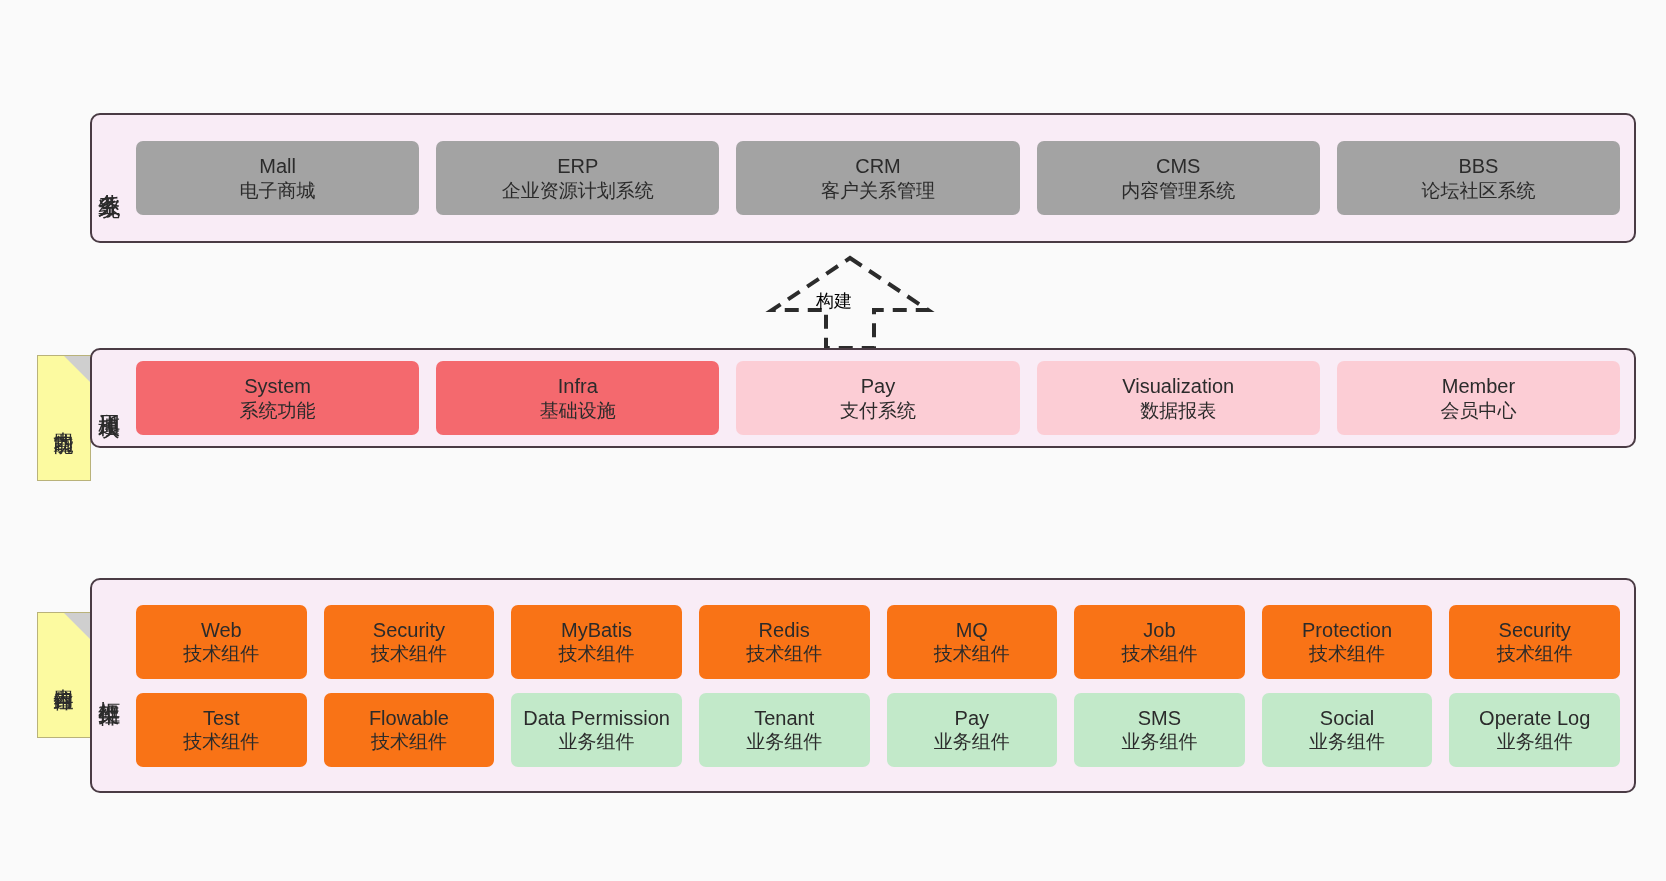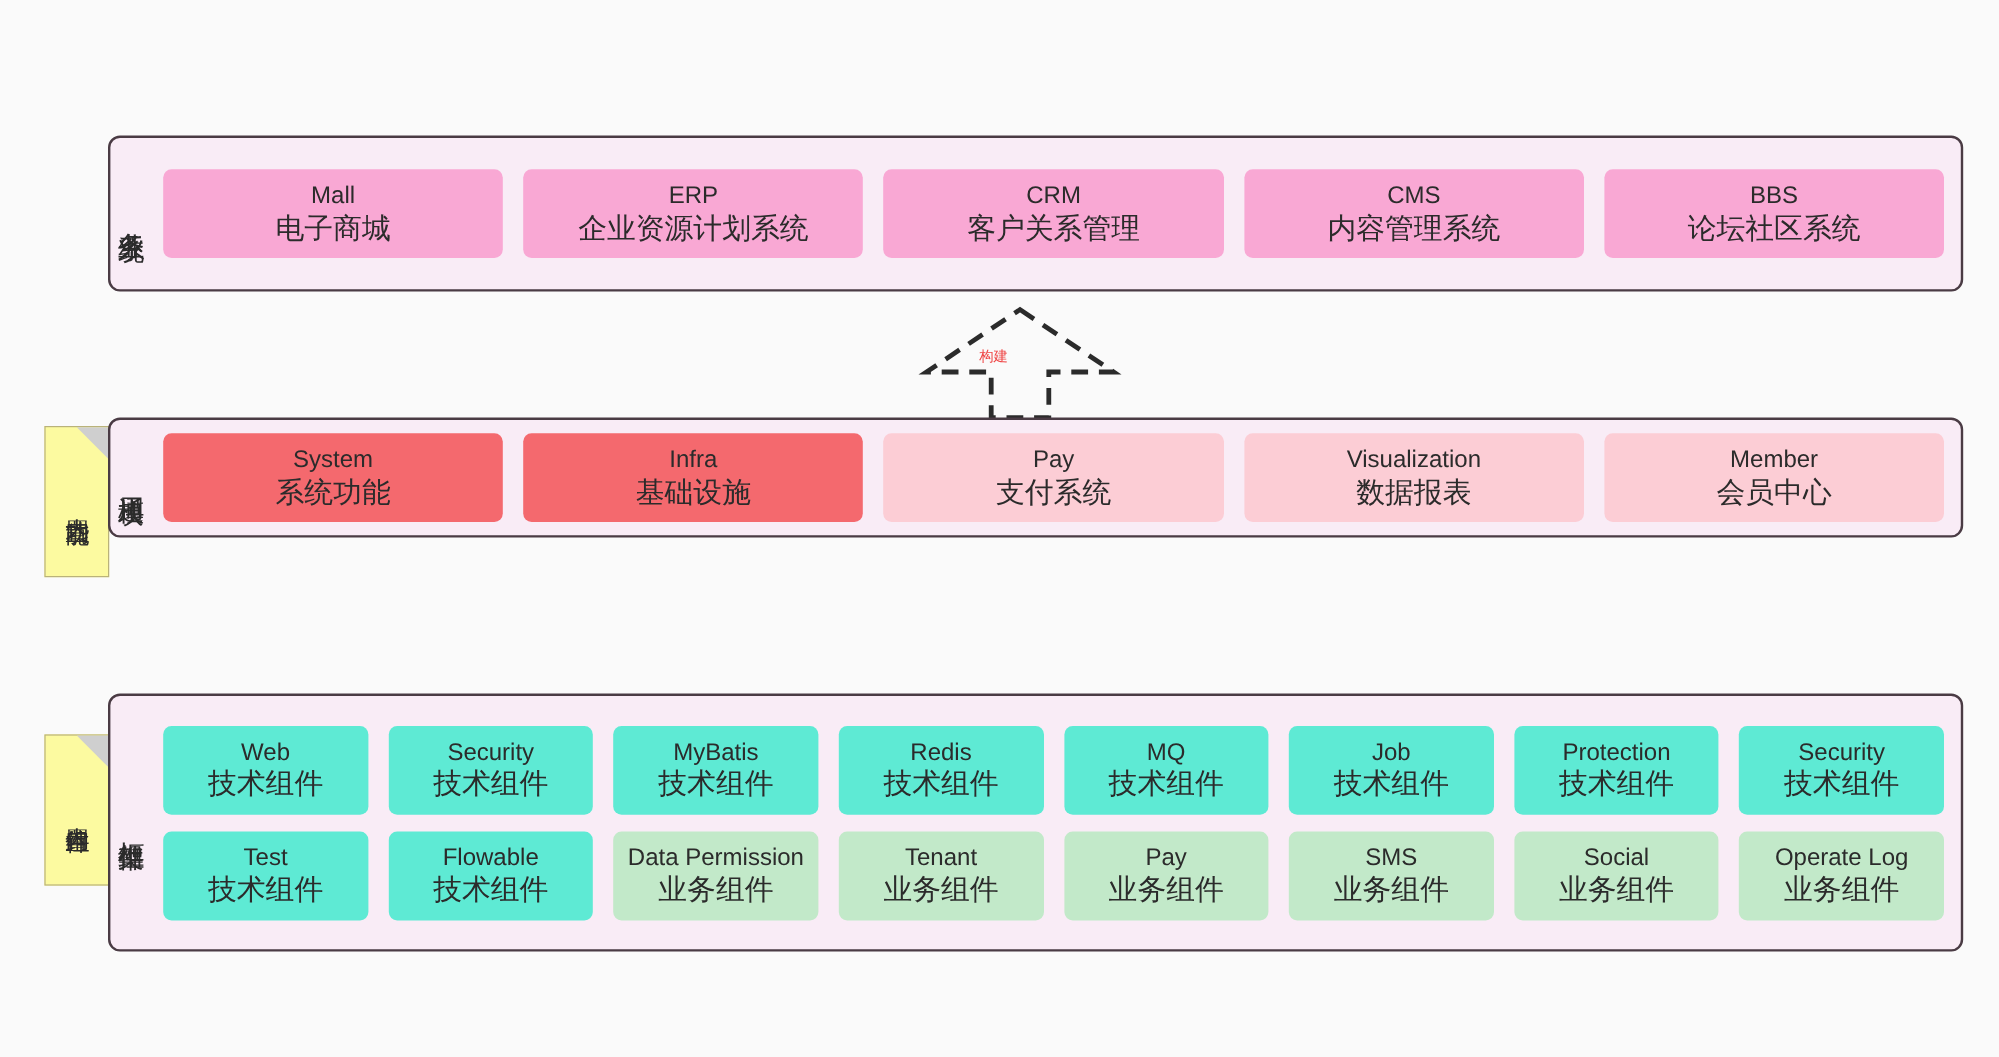--- a/index.html
+++ b/index.html
@@ -65,27 +65,27 @@
     min-height: 74px;
     display: flex;
     flex-direction: column;
     align-items: center;
     justify-content: center;
     text-align: center;
     line-height: 1.22;
     padding: 4px 6px;
   }
   .cell .en { font-size: 20px; }
-  .cell .cn { font-size: 24px; }
-
-  
-  .blue       { background: #f9a8d4; }
+  .cell .cn { font-size: 19px; }
+
+  
+  .blue       { background: #a3a3a3; }
   .red        { background: #f4696e; }
   .pink       { background: #fccdd5; }
-  .green      { background: #5eead4; }
+  .green      { background: #f97316; }
   .green-lite { background: #c2e9c9; }
 
   
   #layer-business  { left: 90px;  top: 113px; width: 1546px; height: 130px; }
   #layer-common    { left: 90px;  top: 348px; width: 1546px; height: 100px; }
   #layer-framework { left: 90px;  top: 578px; width: 1546px; height: 215px; }
 
   #layer-business  .layer-body { padding: 16px 14px 16px 10px; }
   #layer-common    .layer-body { padding: 16px 14px 16px 10px; }
 
@@ -119,22 +119,22 @@
     border-left: 26px solid transparent;
   }
   #note-functions  { left: 37px; top: 355px; height: 126px; }
   #note-components { left: 37px; top: 612px; height: 126px; }
 
   
   .connector { position: absolute; }
   .connector svg { display: block; overflow: visible; }
   .connector-label {
     position: absolute;
-    font-size: 12px;
-    color: #ef4444;
+    font-size: 18px;
+    color: #000000;
     background: transparent;
     white-space: nowrap;
   }
   #connector-build { left: 760px; top: 252px; width: 180px; height: 100px; }
   #connector-build .connector-label { left: 56px; top: 37px; }
   #connector-impl  { left: 775px; top: 488px; width: 180px; height: 100px; }
   #connector-impl  .connector-label { left: 56px; top: 37px; }
 </style>
 </head>
 <body>

